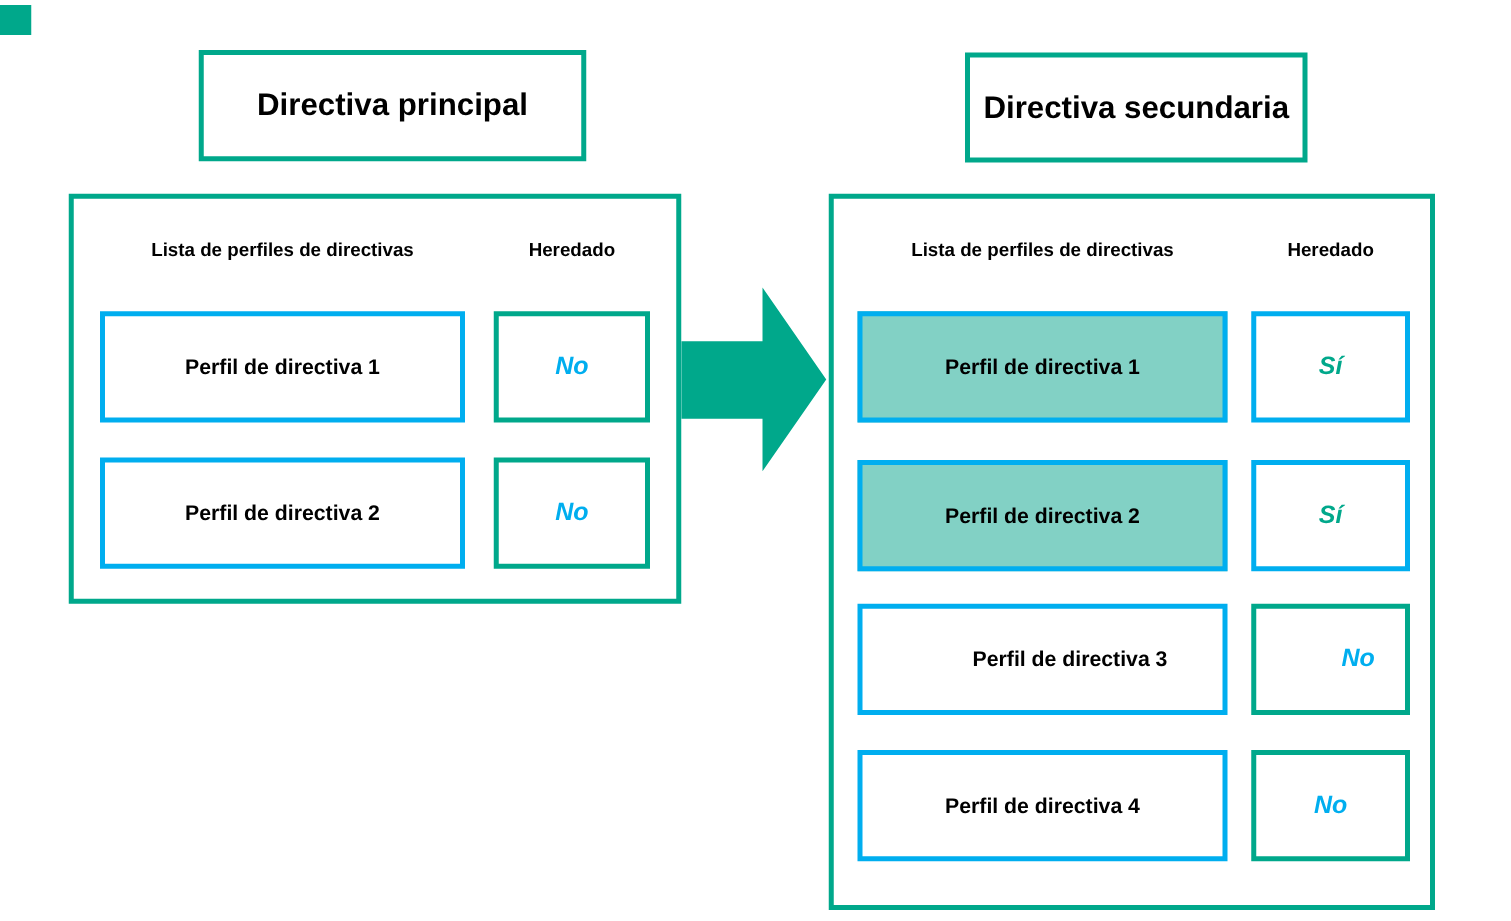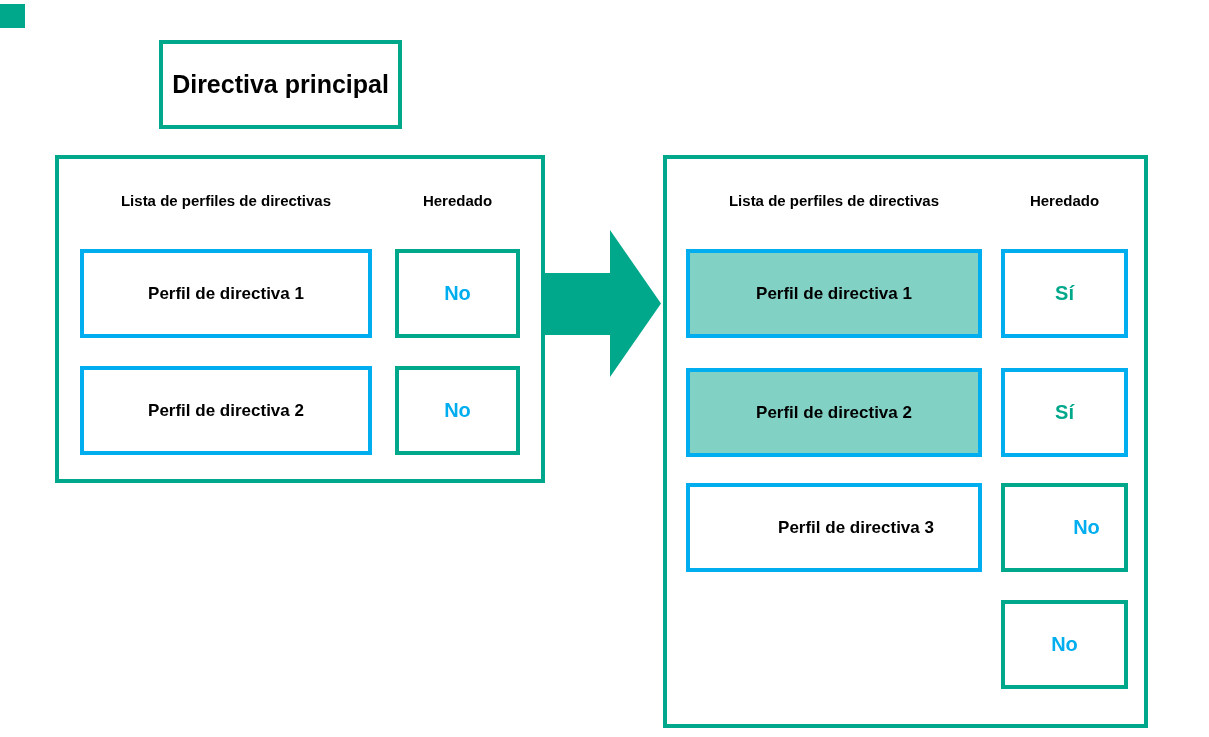--- a/index.html
+++ b/index.html
@@ -24,21 +24,21 @@
 
   .titlebox {
     position: absolute;
     border: 4px solid var(--teal, #00A88B);
     background: #ffffff;
     display: flex;
     align-items: center;
     justify-content: center;
     font-size: 25px;
   }
-  .t-primary   { left: 159px; top: 40px; width: 243px; height: 89px; }
+  .t-primary   { left: 159px; top: 40px; width: 310px; height: 89px; }
   .t-secondary { left: 772px; top: 42px; width: 274px; height: 88px; }
 
   .panel {
     position: absolute;
     border: 4px solid var(--teal, #00A88B);
     background: #ffffff;
   }
   .p-left  { left: 55px;  top: 155px; width: 490px; height: 328px; }
   .p-right { left: 663px; top: 155px; width: 485px; height: 573px; }
 
@@ -58,21 +58,21 @@
   .cell {
     position: absolute;
     height: 89px;
     display: flex;
     align-items: center;
     justify-content: center;
     background: #ffffff;
   }
   .pbox { border: 4px solid var(--blue, #00AEEF); font-size: 17px; }
   .pbox.filled { background: var(--fill, #82D1C5); }
-  .ibox { font-size: 20px; }
+  .ibox { font-size: 20px; font-style: italic; }
   .ibox.b-teal { border: 4px solid var(--teal, #00A88B); color: var(--blue, #00AEEF); }
   .ibox.b-blue { border: 4px solid var(--blue, #00AEEF); color: var(--teal, #00A88B); text-align: right; }
 
   .p-left  .col-profile { left: 21px;  width: 292px; }
   .p-left  .col-inh     { left: 336px; width: 125px; }
   .p-right .col-profile { left: 19px;  width: 296px; }
   .p-right .col-inh     { left: 334px; width: 127px; }
 
   .p-left  .row-0 { top: 90px; }
   .p-left  .row-1 { top: 207px; }
@@ -91,20 +91,23 @@
 <body>
 
 <div class="stage">
 
   <div class="corner"></div>
 
   <div class="titlebox t-primary">
     <span>Directiva principal</span>
   </div>
 
+  <div class="titlebox t-secondary">
+    <span>Directiva secundaria</span>
+  </div>
 
   <div class="panel p-left">
     <div class="hdr hdr-list">Lista de perfiles de directivas</div>
     <div class="hdr hdr-inh">Heredado</div>
 
     <div class="cell pbox col-profile row-0">
       <span>Perfil de directiva 1</span>
     </div>
     <div class="cell ibox b-teal col-inh row-0">
       <span>No</span>
@@ -140,18 +143,21 @@
       <span>Sí</span>
     </div>
 
     <div class="cell pbox col-profile row-2">
       <span>Perfil de directiva 3</span>
     </div>
     <div class="cell ibox b-teal col-inh row-2">
       <span>No</span>
     </div>
 
+    <div class="cell pbox col-profile row-3">
+      <span>Perfil de directiva 4</span>
+    </div>
     <div class="cell ibox b-teal col-inh row-3">
       <span>No</span>
     </div>
   </div>
 
 </div>
 
 </body></html>

